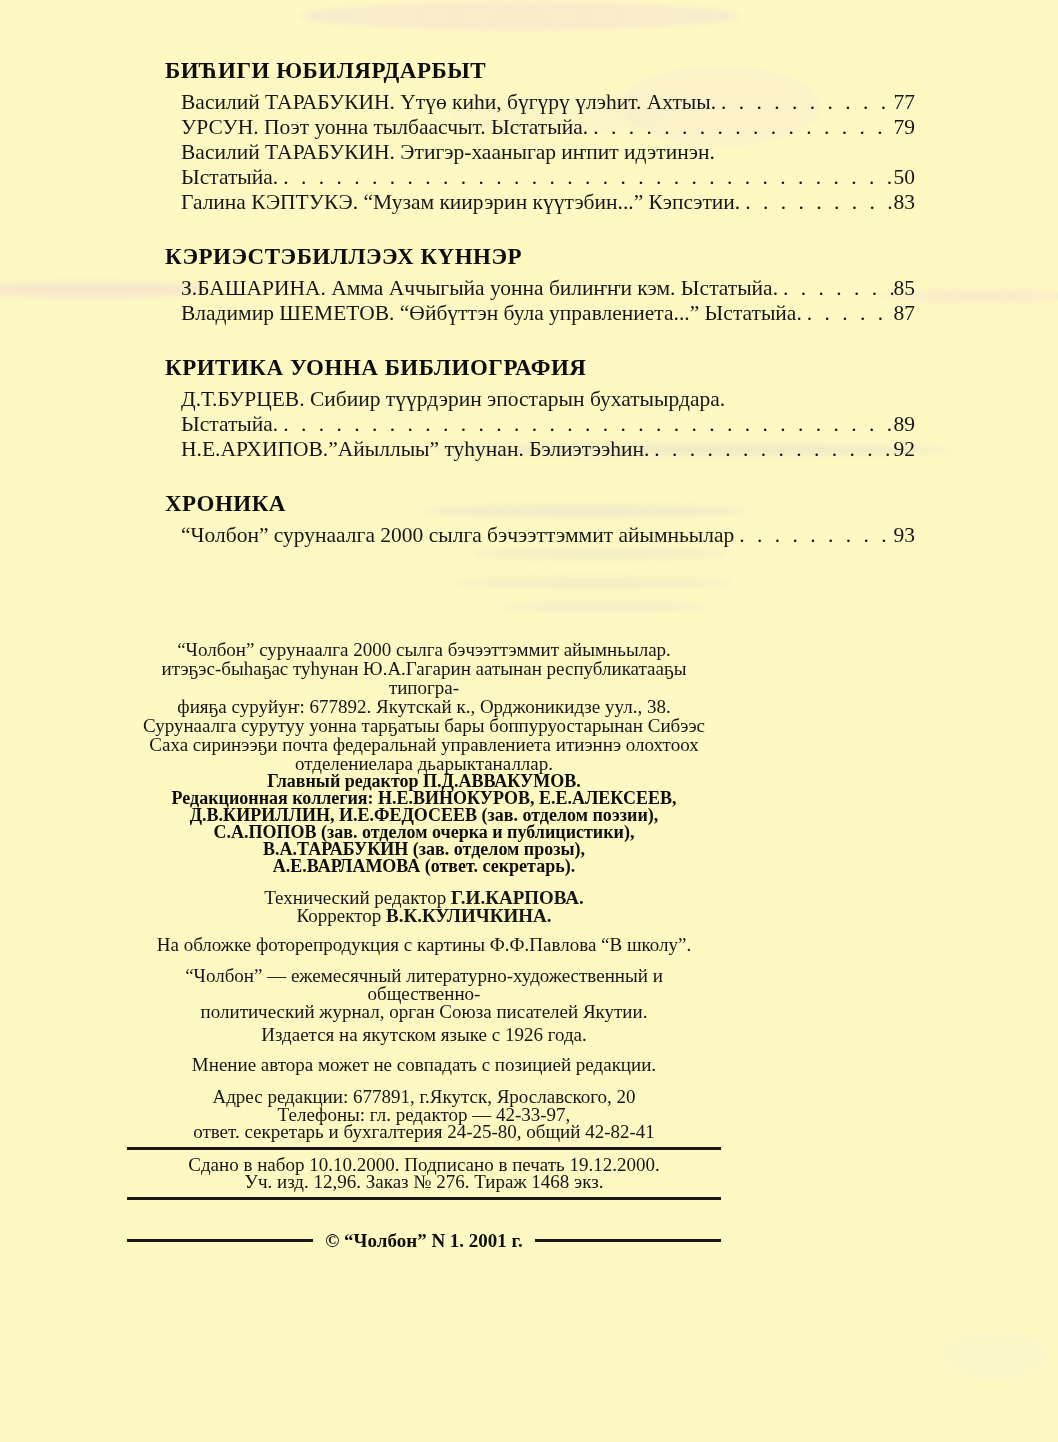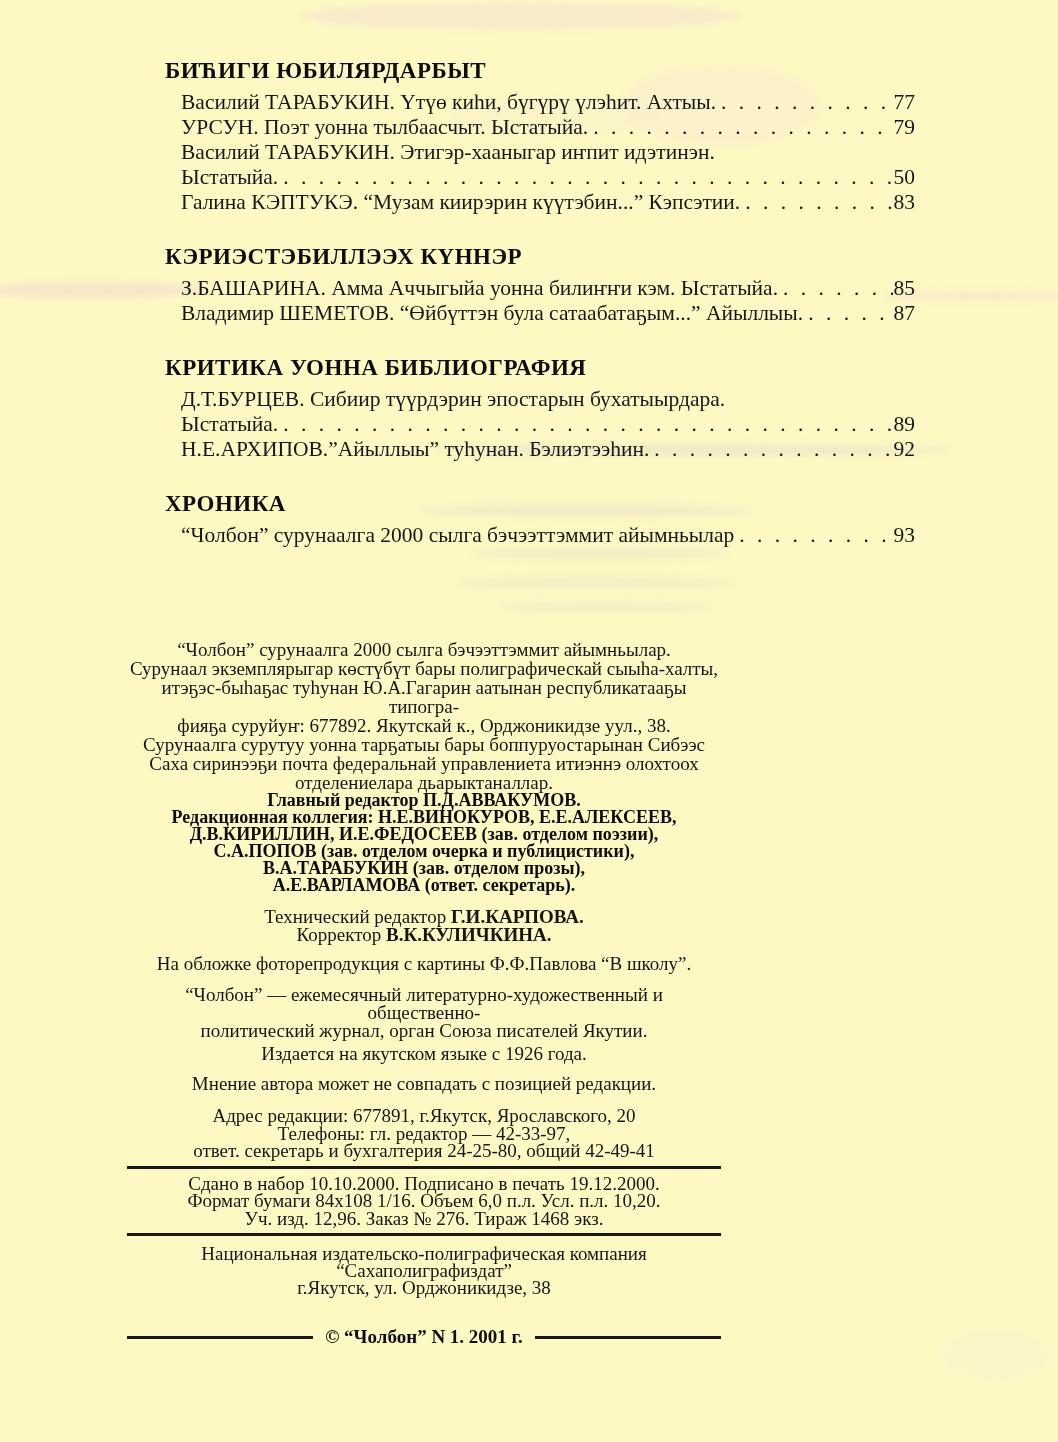--- a/index.html
+++ b/index.html
@@ -98,21 +98,21 @@
         </div>
       </div>
       <div class="toc-header">КЭРИЭСТЭБИЛЛЭЭХ КҮННЭР</div>
       <div class="toc-items">
         <div class="toc-row">
           <span class="toc-text">З.БАШАРИНА. Амма Аччыгыйа уонна билиҥҥи кэм. Ыстатыйа.</span>
           <span class="leader">. . . . . . . . . . . . . . . . . . . . . . . . . . . . . . . . . . . . . . . . . . . . . . . . . . . . . . . . . . . . . . . . . . . . . . . . . . . . . . . . </span>
           <span class="toc-page">85</span>
         </div>
         <div class="toc-row">
-          <span class="toc-text">Владимир ШЕМЕТОВ. “Өйбүттэн була сатаабатаҕым...” Айыллыы.</span>
+          <span class="toc-text">Владимир ШЕМЕТОВ. “Өйбүттэн була управлениета...” Ыстатыйа.</span>
           <span class="leader">. . . . . . . . . . . . . . . . . . . . . . . . . . . . . . . . . . . . . . . . . . . . . . . . . . . . . . . . . . . . . . . . . . . . . . . . . . . . . . . . </span>
           <span class="toc-page">87</span>
         </div>
       </div>
       <div class="toc-header">КРИТИКА УОННА БИБЛИОГРАФИЯ</div>
       <div class="toc-items">
         <div class="toc-row">
           <span class="toc-text">Д.Т.БУРЦЕВ. Сибиир түүрдэрин эпостарын бухатыырдара.</span>
         </div>
         <div class="toc-row">
@@ -132,21 +132,20 @@
           <span class="toc-text">“Чолбон” сурунаалга 2000 сылга бэчээттэммит айымньылар</span>
           <span class="leader">. . . . . . . . . . . . . . . . . . . . . . . . . . . . . . . . . . . . . . . . . . . . . . . . . . . . . . . . . . . . . . . . . . . . . . . . . . . . . . . . </span>
           <span class="toc-page">93</span>
         </div>
       </div>
     </main>
 
   <section class="colophon">
     <p class="blk b-notice">
         <span class="ln">“Чолбон” сурунаалга 2000 сылга бэчээттэммит айымньылар.</span>
-        <span class="ln">Сурунаал экземплярыгар көстүбүт бары полиграфическай сыыһа-халты,</span>
         <span class="ln">итэҕэс-быһаҕас туһунан Ю.А.Гагарин аатынан республикатааҕы типогра-</span>
         <span class="ln">фияҕа суруйуҥ: 677892. Якутскай к., Орджоникидзе уул., 38.</span>
         <span class="ln">Сурунаалга сурутуу уонна тарҕатыы бары боппуруостарынан Сибээс</span>
         <span class="ln">Саха сиринээҕи почта федеральнай управлениета итиэннэ олохтоох</span>
         <span class="ln">отделениелара дьарыктаналлар.</span>
       </p>
     <p class="blk b-editorial">
         <span class="ln">Главный редактор П.Д.АВВАКУМОВ.</span>
         <span class="ln">Редакционная коллегия: Н.Е.ВИНОКУРОВ, Е.Е.АЛЕКСЕЕВ,</span>
         <span class="ln">Д.В.КИРИЛЛИН, И.Е.ФЕДОСЕЕВ (зав. отделом поэзии),</span>
@@ -161,33 +160,27 @@
     <p class="blk b-cover">На обложке фоторепродукция с картины Ф.Ф.Павлова “В школу”.</p>
     <p class="blk b-journal">
         <span class="ln">“Чолбон” — ежемесячный литературно-художественный и общественно-</span>
         <span class="ln">политический журнал, орган Союза писателей Якутии.</span>
       </p>
     <p class="blk b-since">Издается на якутском языке с 1926 года.</p>
     <p class="blk b-opinion">Мнение автора может не совпадать с позицией редакции.</p>
     <p class="blk b-address">
         <span class="ln">Адрес редакции: 677891, г.Якутск, Ярославского, 20</span>
         <span class="ln">Телефоны: гл. редактор — 42-33-97,</span>
-        <span class="ln">ответ. секретарь и бухгалтерия 24-25-80, общий 42-49-41</span>
+        <span class="ln">ответ. секретарь и бухгалтерия 24-25-80, общий 42-82-41</span>
       </p>
     <div class="rule"></div>
     <p class="blk b-print">
         <span class="ln">Сдано в набор 10.10.2000. Подписано в печать  19.12.2000.</span>
-        <span class="ln">Формат бумаги 84х108 1/16. Объем 6,0 п.л. Усл. п.л. 10,20.</span>
         <span class="ln">Уч. изд. 12,96. Заказ № 276.  Тираж 1468 экз.</span>
       </p>
     <div class="rule"></div>
-    <p class="blk b-publisher">
-        <span class="ln">Национальная издательско-полиграфическая компания</span>
-        <span class="ln">“Сахаполиграфиздат”</span>
-        <span class="ln">г.Якутск, ул. Орджоникидзе, 38</span>
-      </p>
     <div class="copyright-row">
       <span class="cline"></span>
       <span class="copyright">© “Чолбон” N 1. 2001 г.</span>
       <span class="cline"></span>
     </div>
   </section>
 </div>
 
 </body></html>

